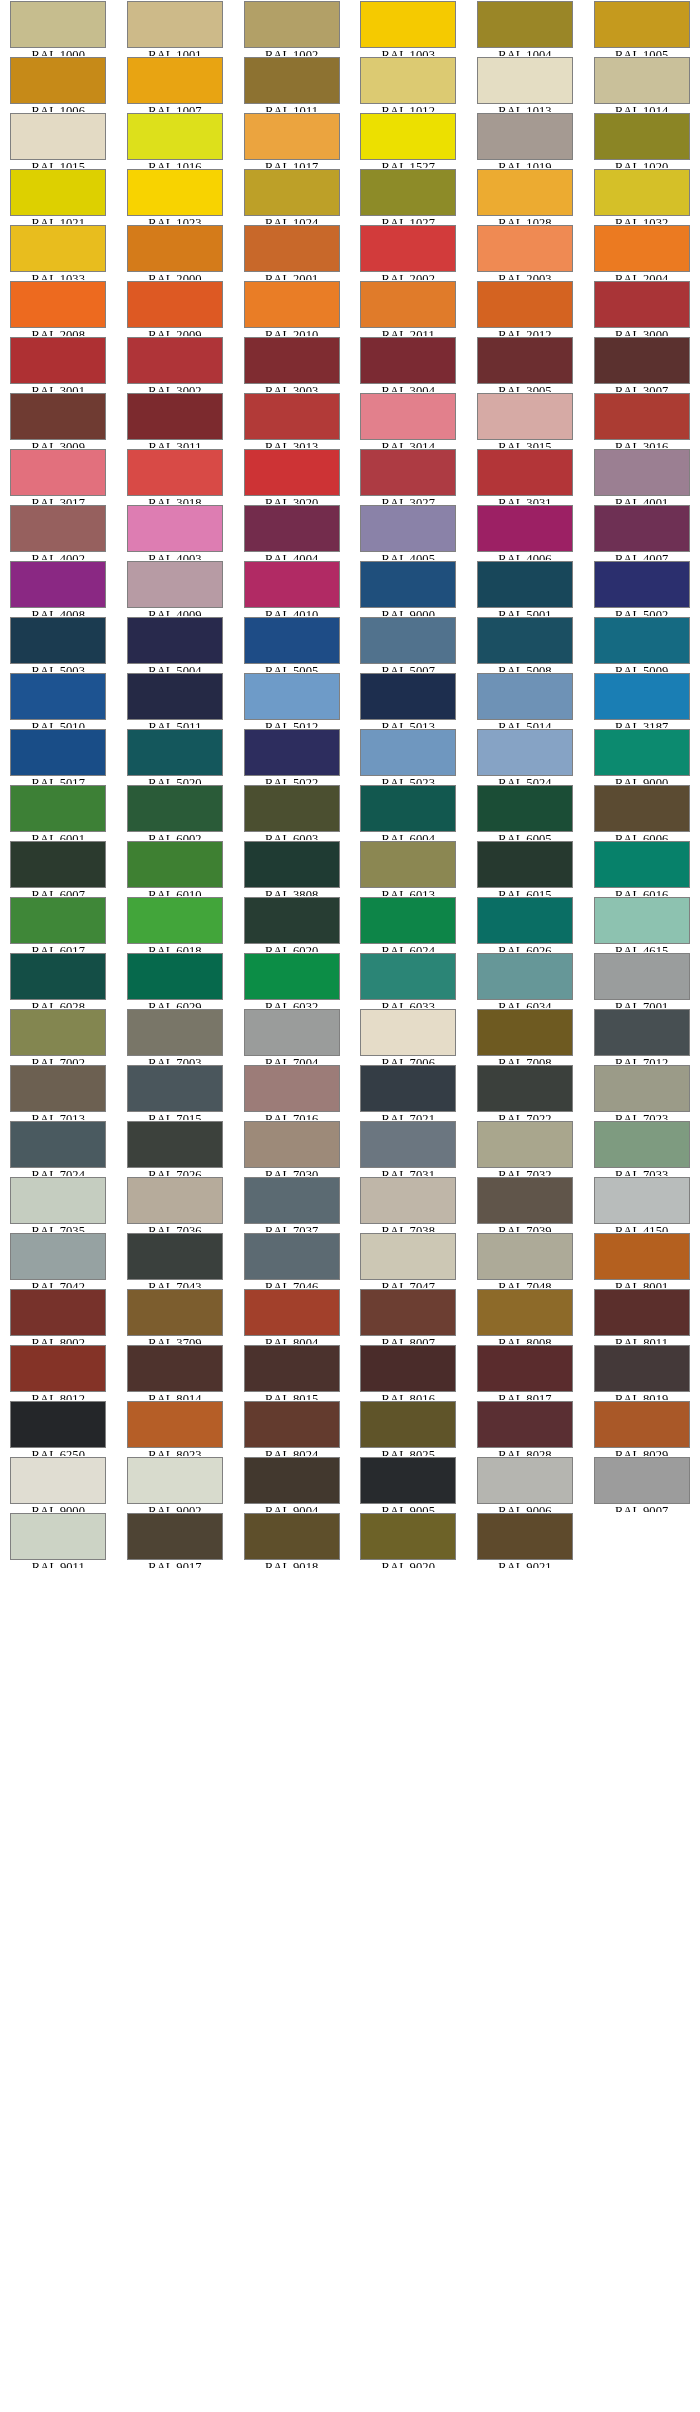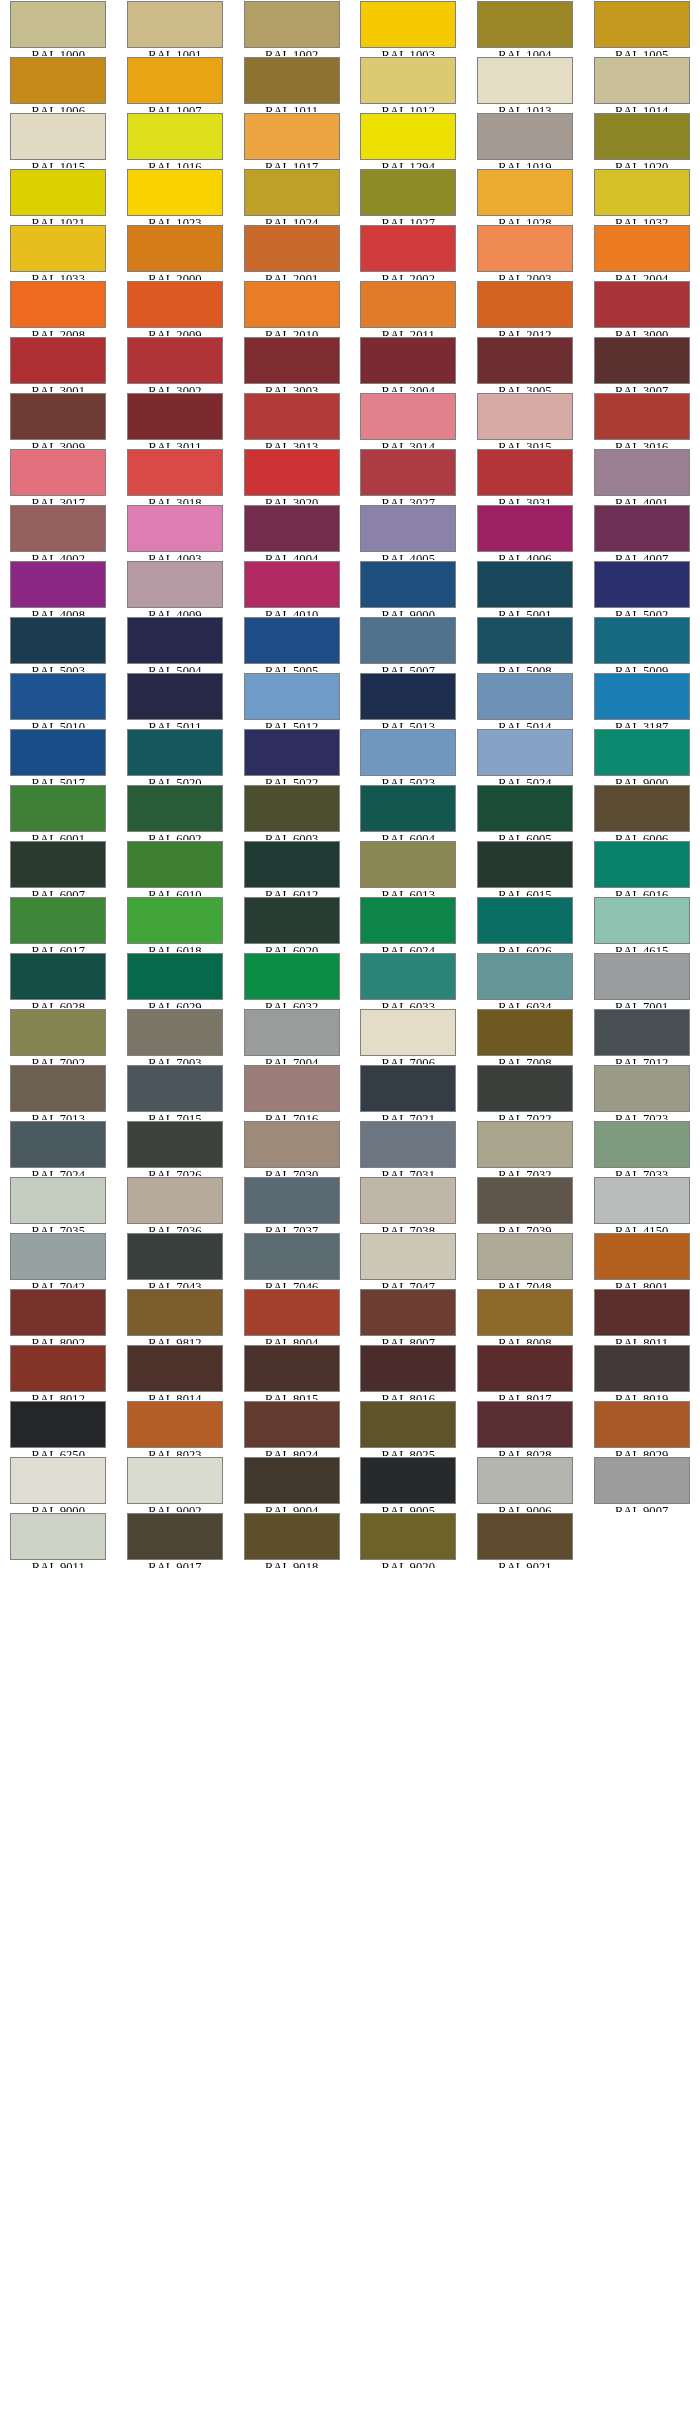--- a/index.html
+++ b/index.html
@@ -111,21 +111,21 @@
     <div class="swatch-cell">
       <div class="chip" style="background-color: rgb(221, 224, 27); border-color: rgb(128, 128, 128);"></div>
       <div class="chip-label">RAL 1016</div>
     </div>
     <div class="swatch-cell">
       <div class="chip" style="background-color: rgb(235, 164, 63); border-color: rgb(128, 128, 128);"></div>
       <div class="chip-label">RAL 1017</div>
     </div>
     <div class="swatch-cell">
       <div class="chip" style="background-color: rgb(236, 224, 0); border-color: rgb(128, 128, 128);"></div>
-      <div class="chip-label">RAL 1294</div>
+      <div class="chip-label">RAL 1527</div>
     </div>
     <div class="swatch-cell">
       <div class="chip" style="background-color: rgb(165, 154, 146); border-color: rgb(128, 128, 128);"></div>
       <div class="chip-label">RAL 1019</div>
     </div>
     <div class="swatch-cell">
       <div class="chip" style="background-color: rgb(139, 133, 37); border-color: rgb(128, 128, 128);"></div>
       <div class="chip-label">RAL 1020</div>
     </div>
     <div class="swatch-cell">
@@ -419,21 +419,21 @@
     <div class="swatch-cell">
       <div class="chip" style="background-color: rgb(43, 58, 46); border-color: rgb(128, 128, 128);"></div>
       <div class="chip-label">RAL 6007</div>
     </div>
     <div class="swatch-cell">
       <div class="chip" style="background-color: rgb(62, 128, 50); border-color: rgb(128, 128, 128);"></div>
       <div class="chip-label">RAL 6010</div>
     </div>
     <div class="swatch-cell">
       <div class="chip" style="background-color: rgb(31, 59, 51); border-color: rgb(128, 128, 128);"></div>
-      <div class="chip-label">RAL 6012</div>
+      <div class="chip-label">RAL 3808</div>
     </div>
     <div class="swatch-cell">
       <div class="chip" style="background-color: rgb(139, 135, 82); border-color: rgb(128, 128, 128);"></div>
       <div class="chip-label">RAL 6013</div>
     </div>
     <div class="swatch-cell">
       <div class="chip" style="background-color: rgb(38, 57, 47); border-color: rgb(128, 128, 128);"></div>
       <div class="chip-label">RAL 6015</div>
     </div>
     <div class="swatch-cell">
@@ -607,21 +607,21 @@
     <div class="swatch-cell">
       <div class="chip" style="background-color: rgb(180, 96, 31); border-color: rgb(128, 128, 128);"></div>
       <div class="chip-label">RAL 8001</div>
     </div>
     <div class="swatch-cell">
       <div class="chip" style="background-color: rgb(119, 50, 43); border-color: rgb(128, 128, 128);"></div>
       <div class="chip-label">RAL 8002</div>
     </div>
     <div class="swatch-cell">
       <div class="chip" style="background-color: rgb(124, 93, 46); border-color: rgb(128, 128, 128);"></div>
-      <div class="chip-label">RAL 9812</div>
+      <div class="chip-label">RAL 3709</div>
     </div>
     <div class="swatch-cell">
       <div class="chip" style="background-color: rgb(162, 64, 43); border-color: rgb(128, 128, 128);"></div>
       <div class="chip-label">RAL 8004</div>
     </div>
     <div class="swatch-cell">
       <div class="chip" style="background-color: rgb(108, 62, 50); border-color: rgb(128, 128, 128);"></div>
       <div class="chip-label">RAL 8007</div>
     </div>
     <div class="swatch-cell">

